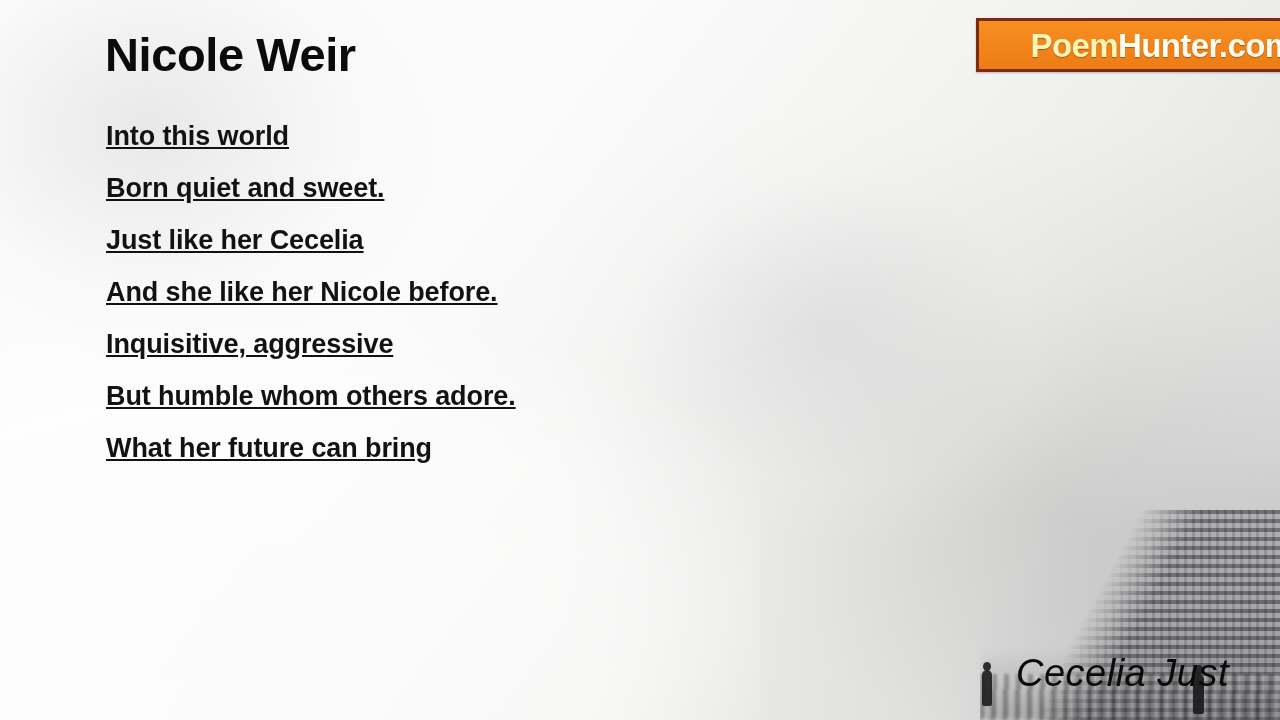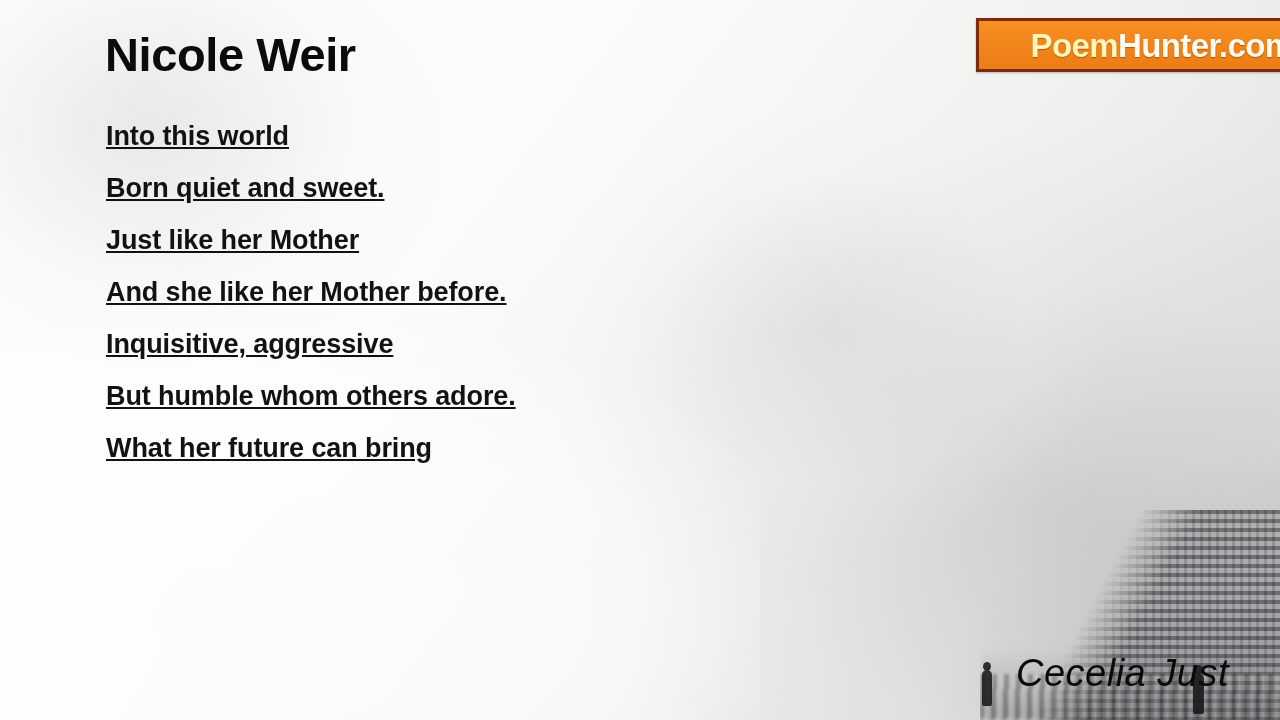--- a/index.html
+++ b/index.html
@@ -239,22 +239,22 @@
   <div class="figure figure-left"></div>
   <div class="figure figure-right"></div>
 
   <div class="content">
 
     <div class="poem-title">Nicole Weir</div>
 
     <div class="poem-body">
       <div class="poem-line">Into this world</div>
       <div class="poem-line">Born quiet and sweet.</div>
-      <div class="poem-line">Just like her Mother</div>
-      <div class="poem-line">And she like her Mother before.</div>
+      <div class="poem-line">Just like her Cecelia</div>
+      <div class="poem-line">And she like her Nicole before.</div>
       <div class="poem-line">Inquisitive, aggressive</div>
       <div class="poem-line">But humble whom others adore.</div>
       <div class="poem-line">What her future can bring</div>
     </div>
 
     <div class="brand-logo">
       <span class="brand-text"><span class="brand-poem">Poem</span><span class="brand-hunter">Hunter.com</span></span>
     </div>
 
     <div class="signature">Cecelia Just</div>

